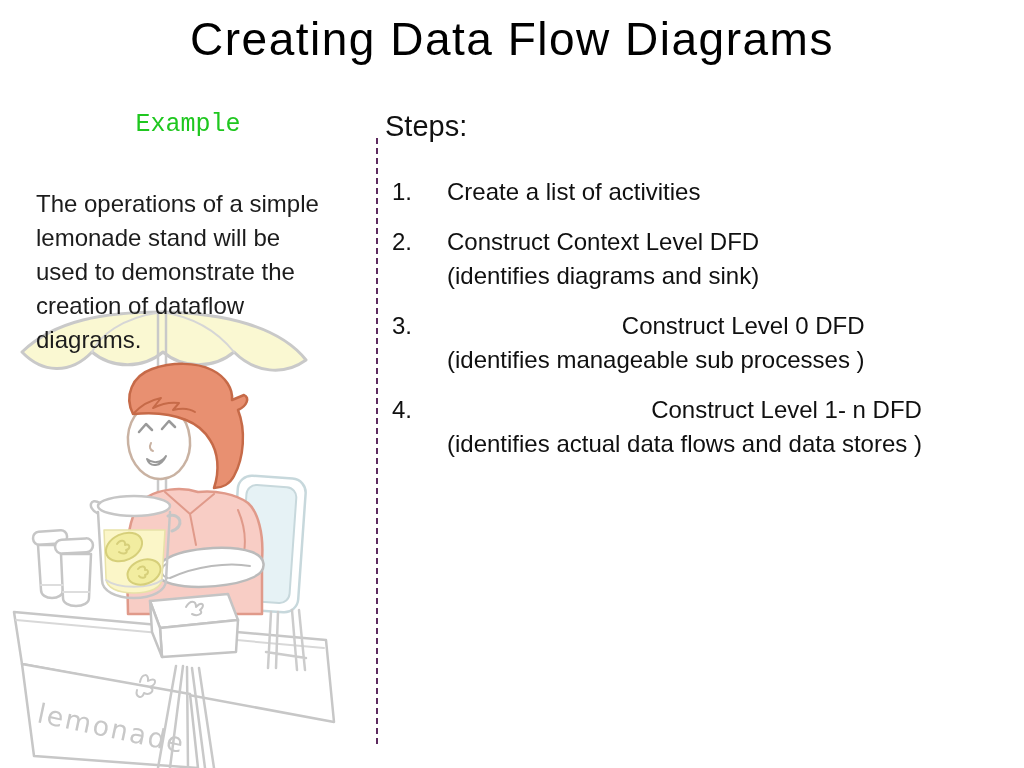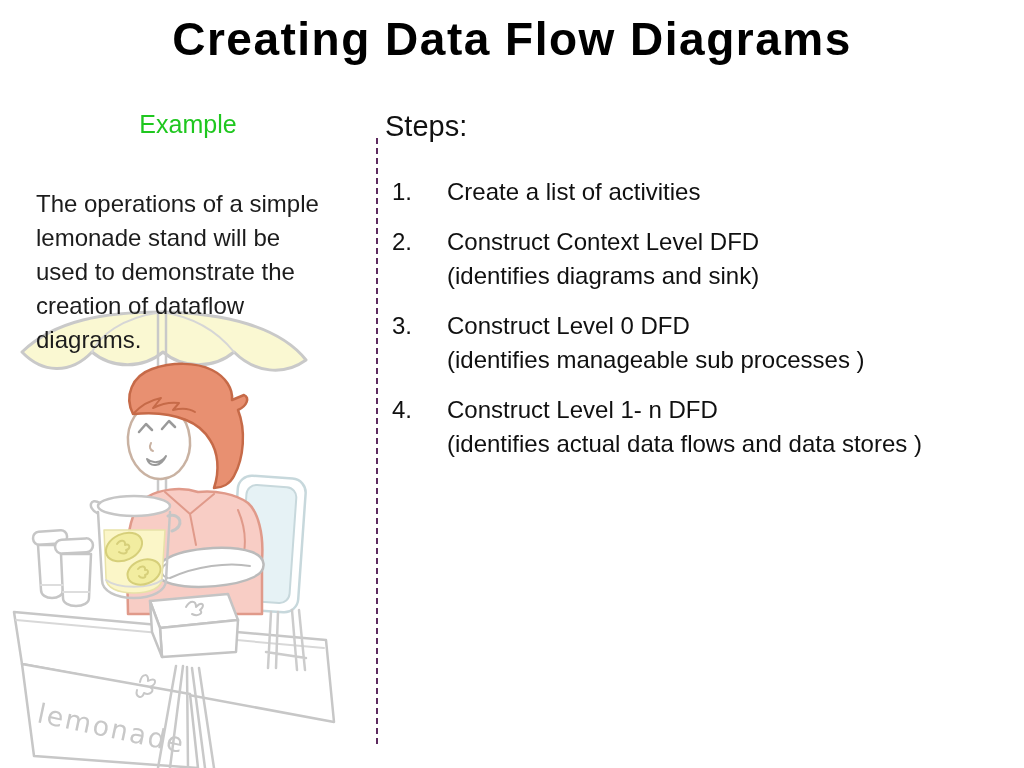--- a/index.html
+++ b/index.html
@@ -2,44 +2,44 @@
 <html><head>
 <meta charset="utf-8">
 <style>
   html,body{margin:0;padding:0;background:#fff;}
   .slide{
     position:relative;width:1024px;height:768px;background:#ffffff;
     font-family:"Liberation Sans",sans-serif;overflow:hidden;
   }
   .title{
     position:absolute;top:12px;left:0;width:100%;text-align:center;
-    font-size:46px;font-weight:700;letter-spacing:1.5px;color:#000;
+    font-size:46px;font-weight:400;letter-spacing:1.5px;color:#000;
   }
   .example-heading{
     position:absolute;top:110px;left:0;width:376px;text-align:center;
-    font-size:25px;color:#1fc71f;z-index:3;
+    font-size:25px;color:#1fc71f;z-index:3;font-family:Liberation Mono, monospace;
   }
   .example-body{
     position:absolute;top:171px;left:36px;width:332px;
     font-size:24px;line-height:34px;color:#1c1c1c;white-space:pre-line;z-index:3;margin-top:16px;
   }
   .divider{
     position:absolute;left:376px;top:138px;height:606px;width:0;
     border-left:2px dashed #5d2a5f;z-index:2;
   }
   .steps-heading{
     position:absolute;top:110px;left:385px;font-size:29px;color:#111;
   }
   .steps-list{position:absolute;top:175px;left:392px;width:632px;}
   .step-row{
     display:flex;margin-bottom:16px;
     font-size:24px;line-height:34px;color:#101010;
   }
   .step-number{width:55px;flex:none;}
-  .step-text{white-space:pre-line;}
+  .step-text{white-space:pre-line;text-align:right;}
   .clipart{position:absolute;left:0;top:300px;width:340px;height:468px;z-index:1;}
   .banner-word{font-family:"DejaVu Sans",sans-serif;font-size:27px;letter-spacing:2px;fill:#c8c8c8;}
 </style>
 </head>
 <body>
 
 <div class="slide">
 
   <div class="title">Creating Data Flow Diagrams</div>
 

